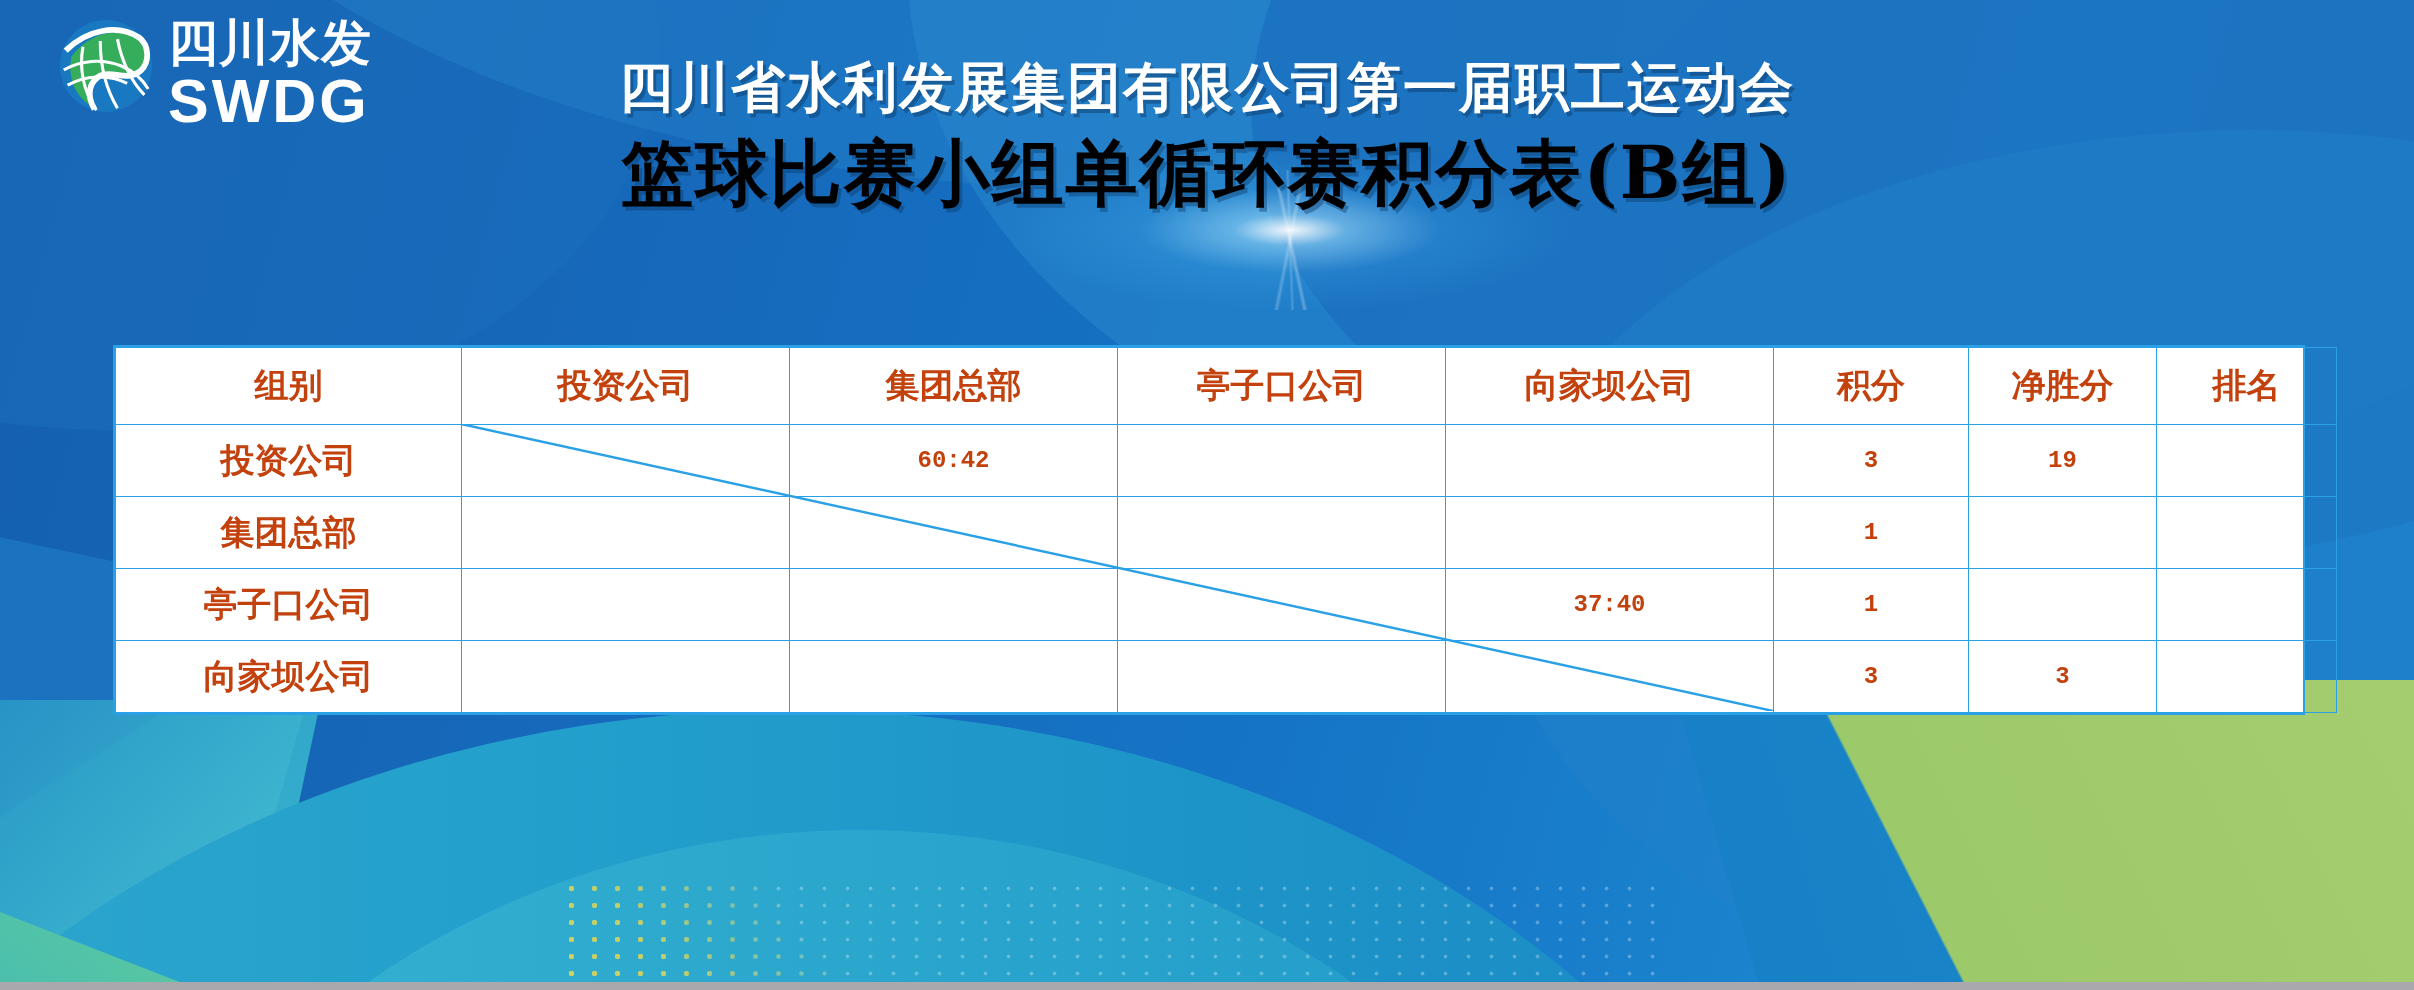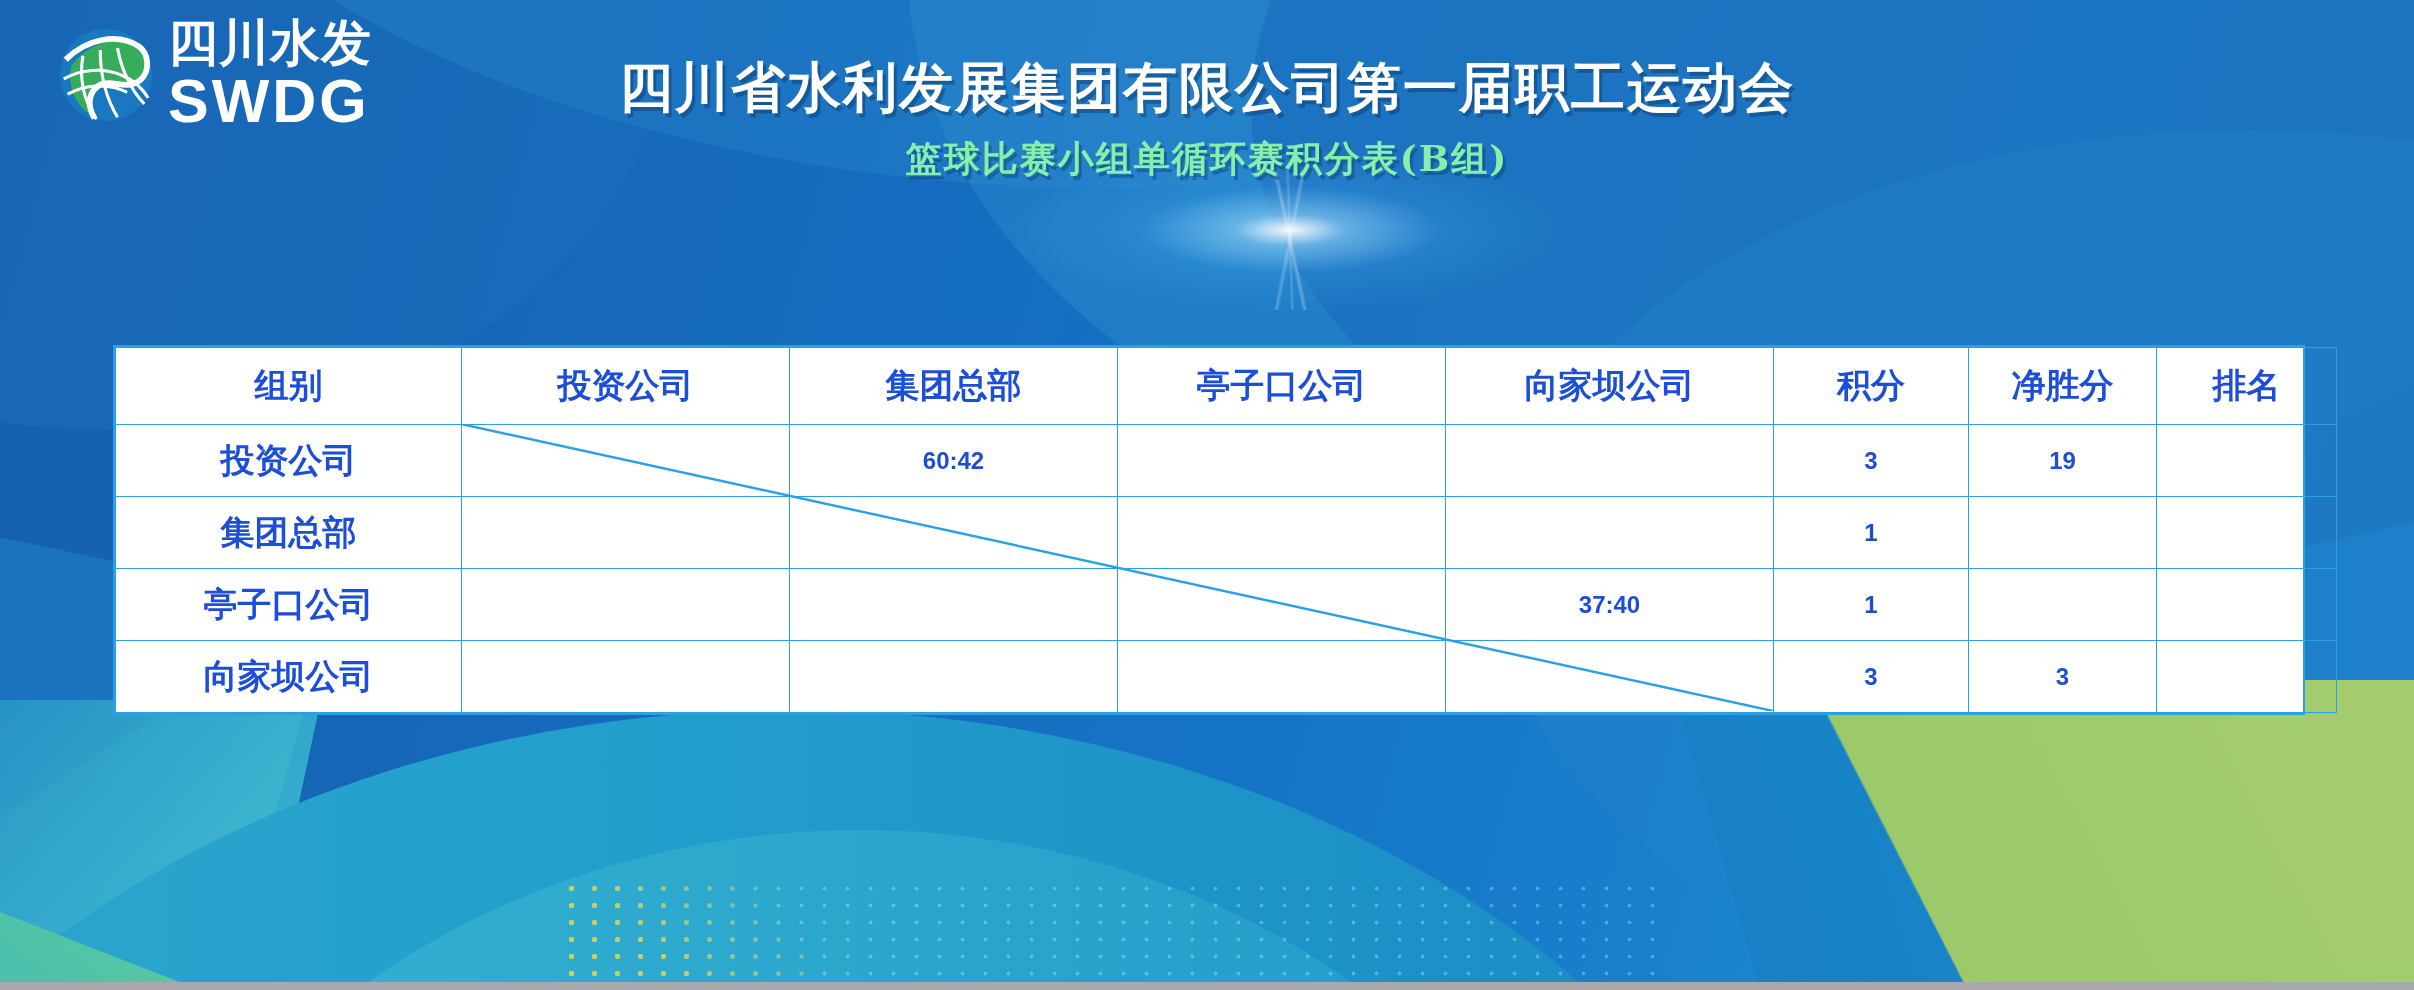--- a/index.html
+++ b/index.html
@@ -157,21 +157,20 @@
       linear-gradient(88deg, transparent 49.7%, rgba(255,255,255,.25) 50%, transparent 50.3%);
     pointer-events: none;
     opacity: .8;
   }
 
   
   .logo-wrap {
     position: absolute;
     left: 58px; top: 18px;
     display: flex;
-    align-items: center;
     gap: 14px;
   }
   .logo-mark { width: 96px; height: 96px; display: block; }
   .logo-text { display: flex; flex-direction: column; line-height: 1; }
   .logo-cn {
     color: #ffffff;
     font-size: 50px;
     font-weight: bold;
     letter-spacing: 1px;
     font-family: "DejaVu Sans", "Liberation Sans", sans-serif;
@@ -193,24 +192,24 @@
     color: #ffffff;
     font-size: 54px;
     font-weight: bold;
     letter-spacing: 2px;
     font-family: "DejaVu Serif", "Liberation Serif", serif;
     text-shadow: 3px 4px 0 rgba(10,55,100,.45);
     white-space: nowrap;
   }
   .title-sub {
     position: absolute;
-    left: 0; right: 0; top: 135px;
+    left: 0; right: 0; top: 126px;
     text-align: center;
-    color: #86efac;
-    font-size: 36px;
+    color: #000000;
+    font-size: 72px;
     font-weight: bold;
     letter-spacing: 2px;
     font-family: "DejaVu Serif", "Liberation Serif", serif;
     text-shadow: 3px 4px 0 rgba(10,55,100,.40);
     white-space: nowrap;
   }
 
   
   .table-shell {
     position: absolute;
@@ -223,23 +222,23 @@
   }
   table.standings {
     width: 100%;
     border-collapse: collapse;
     table-layout: fixed;
   }
   table.standings td, table.standings th {
     border: 1px solid #2aa1e6;
     text-align: center;
     vertical-align: middle;
-    color: #1d4ed8;
-    font-weight: bold;
-    font-family: Liberation Sans, sans-serif;
+    color: #c2410c;
+    font-weight: bold;
+    font-family: Liberation Mono, monospace;
     padding: 0;
     position: relative;
   }
   table.standings thead th {
     height: 76px;
     font-size: 34px;
   }
   table.standings tbody td {
     height: 71px;
     font-size: 34px;

